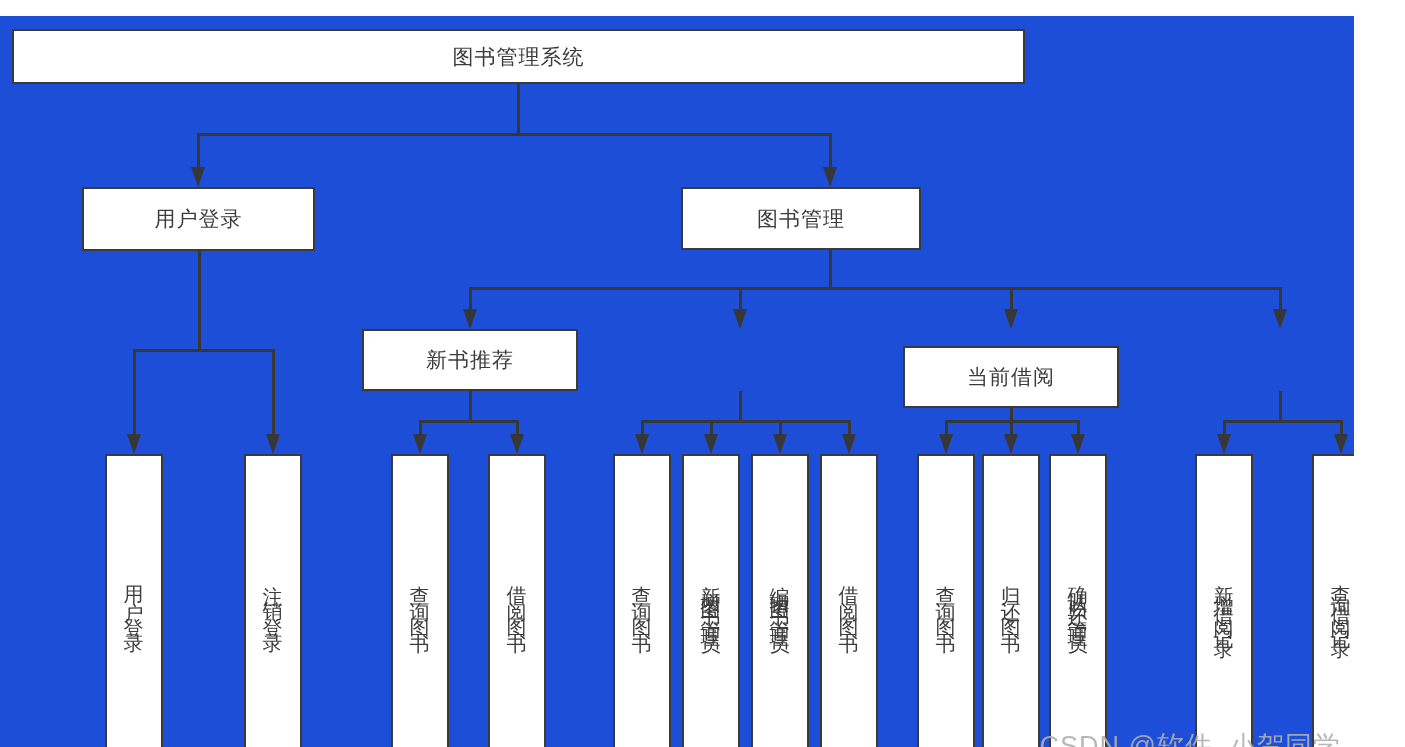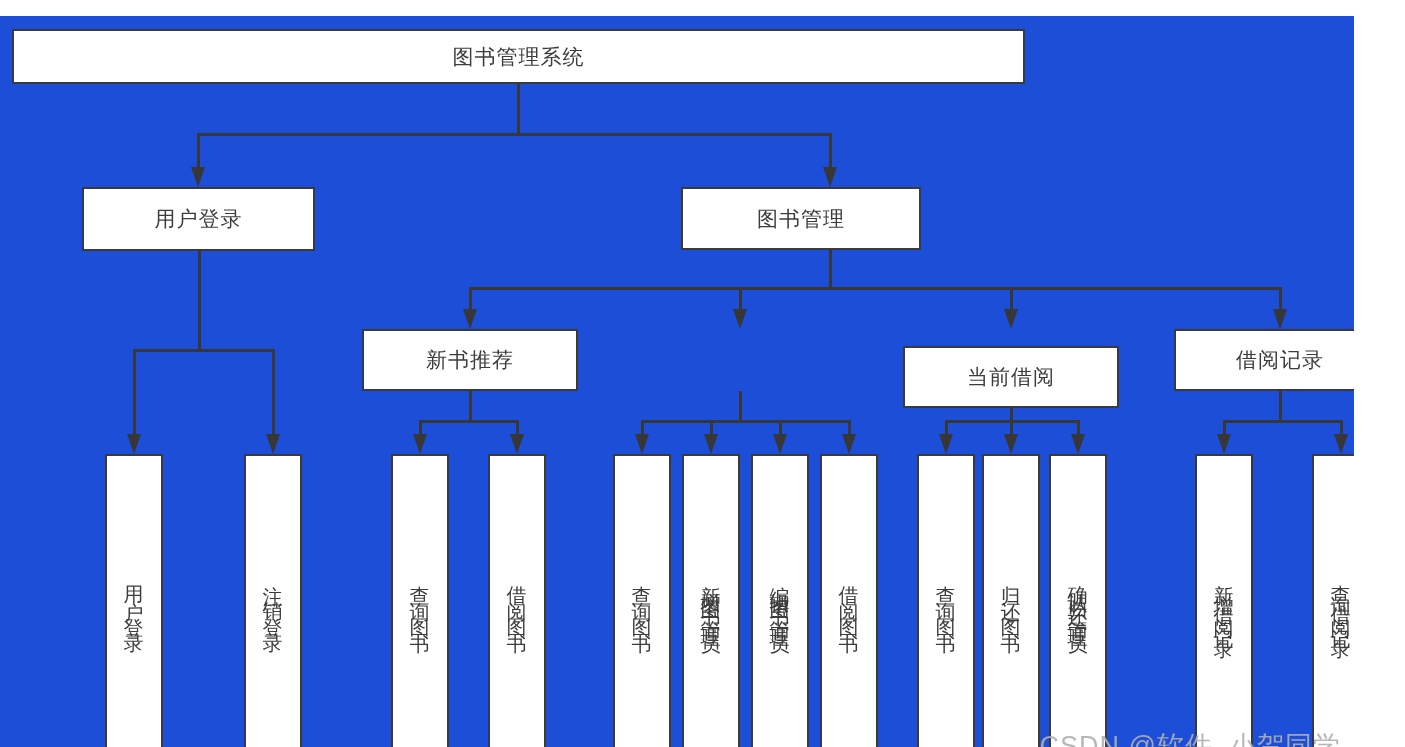--- a/index.html
+++ b/index.html
@@ -43,21 +43,20 @@
 
   <div class="box" style="left:82px;top:171px;width:233px;height:64px">用户登录</div>
 
   <div class="box" style="left:681px;top:171px;width:240px;height:63px">图书管理</div>
 
   <div class="box" style="left:362px;top:313px;width:216px;height:62px">新书推荐</div>
 
 
   <div class="box" style="left:903px;top:330px;width:216px;height:62px">当前借阅</div>
 
-  <div class="box" style="left:1174px;top:313px;width:212px;height:62px">借阅记录</div>
 
   <div class="vbox" style="left:105px;top:438px;width:58px;height:295px">
     <span class="vtext" style="letter-spacing: 16px;">用户登录</span>
   </div>
   <div class="vbox" style="left:244px;top:438px;width:58px;height:295px">
     <span class="vtext" style="letter-spacing: 16px;">注销登录</span>
   </div>
 
   <div class="vbox" style="left:391px;top:438px;width:58px;height:295px">
     <span class="vtext" style="letter-spacing: 16px;">查询图书</span>

